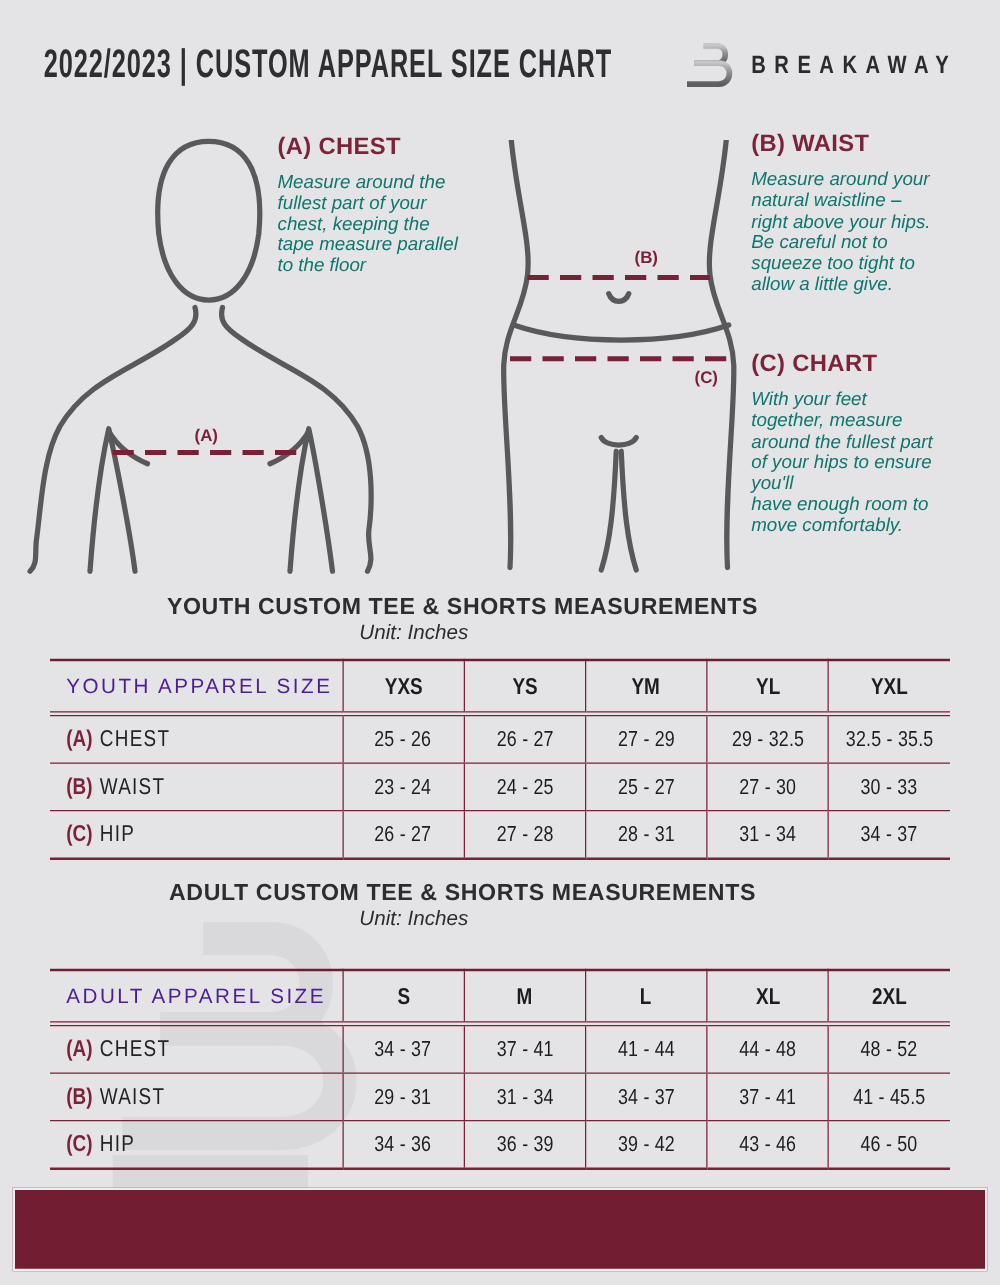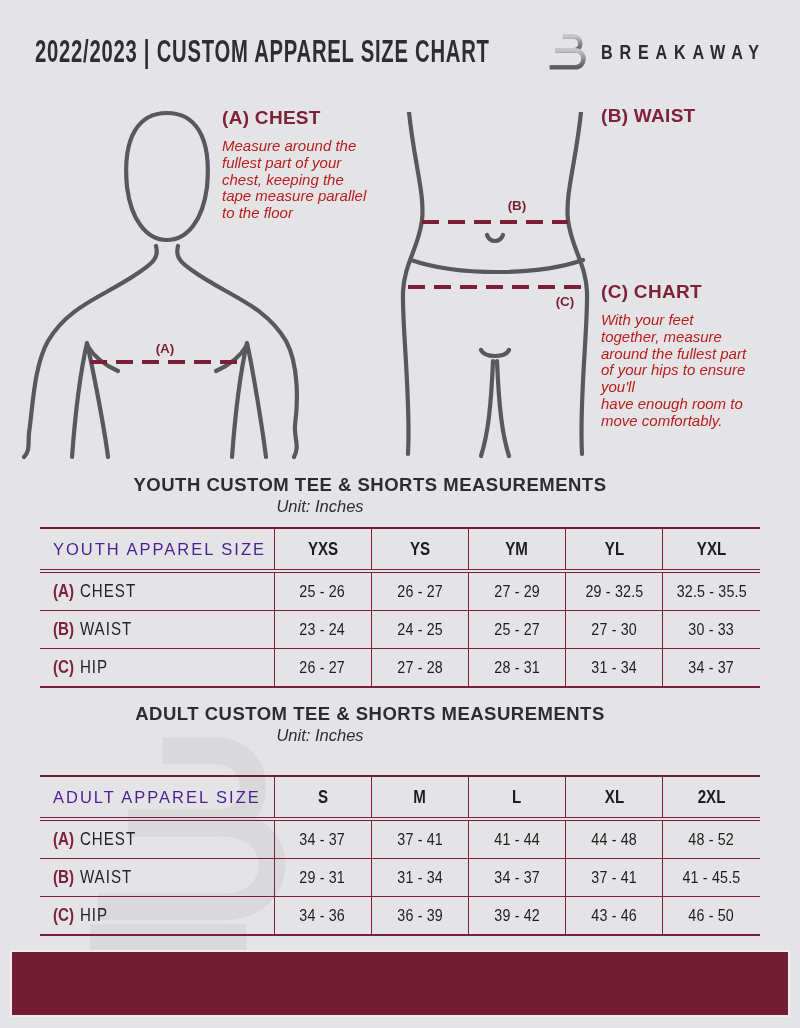--- a/index.html
+++ b/index.html
@@ -21,36 +21,36 @@
     font-size: 19px; font-weight: 700; letter-spacing: 8px; color: #2b2b2d;
     transform: scale(0.85, 1.05); transform-origin: left center;
   }
 
   
   .guide-heading {
     color: #7d2239; font-weight: 700; font-size: 19px; letter-spacing: .3px;
     margin: 0 0 9px 0;
   }
   .guide-body {
-    color: #b91c1c; font-style: italic; font-weight: 500;
+    color: #0f766e; font-style: italic; font-weight: 500;
     font-size: 15px; line-height: 16.8px; white-space: pre-line;
   }
   .marker {
     color: #7a1f36; font-weight: 700; font-size: 13.5px; text-align: center;
     width: 50px;
   }
 
   
   .section-title {
     left: 0; width: 740px; text-align: center;
     font-size: 18.5px; font-weight: 600; letter-spacing: .5px; color: #2d2d2f;
   }
   .section-unit {
     left: 0; width: 640px; text-align: center;
-    font-size: 16.5px; font-weight: 500; font-style: italic; color: #2d2d2f;
+    font-size: 16.5px; font-weight: 500; font-style: italic; color: #2d2d2f; padding-left: 11px;
   }
 
   
   table.size-table {
     position: absolute; left: 40px; width: 720px;
     border-collapse: collapse; table-layout: fixed;
     border-top: 2.5px solid #6e1e31;
     background: transparent;
   }
   table.size-table col.c0 { width: 234px; }
@@ -148,20 +148,26 @@
   <div class="abs" style="left:222px; top:107px; width:182px;">
     <div class="guide-heading">(A) CHEST</div>
     <div class="guide-body">Measure around the
 fullest part of your
 chest, keeping the
 tape measure parallel
 to the floor</div>
   </div>
   <div class="abs" style="left:601px; top:105px; width:195px;">
     <div class="guide-heading">(B) WAIST</div>
+    <div class="guide-body">Measure around your
+natural waistline –
+right above your hips.
+Be careful not to
+squeeze too tight to
+allow a little give.</div>
   </div>
   <div class="abs" style="left:601px; top:281px; width:200px;">
     <div class="guide-heading">(C) CHART</div>
     <div class="guide-body">With your feet
 together, measure
 around the fullest part
 of your hips to ensure
 you'll
 have enough room to
 move comfortably.</div>

